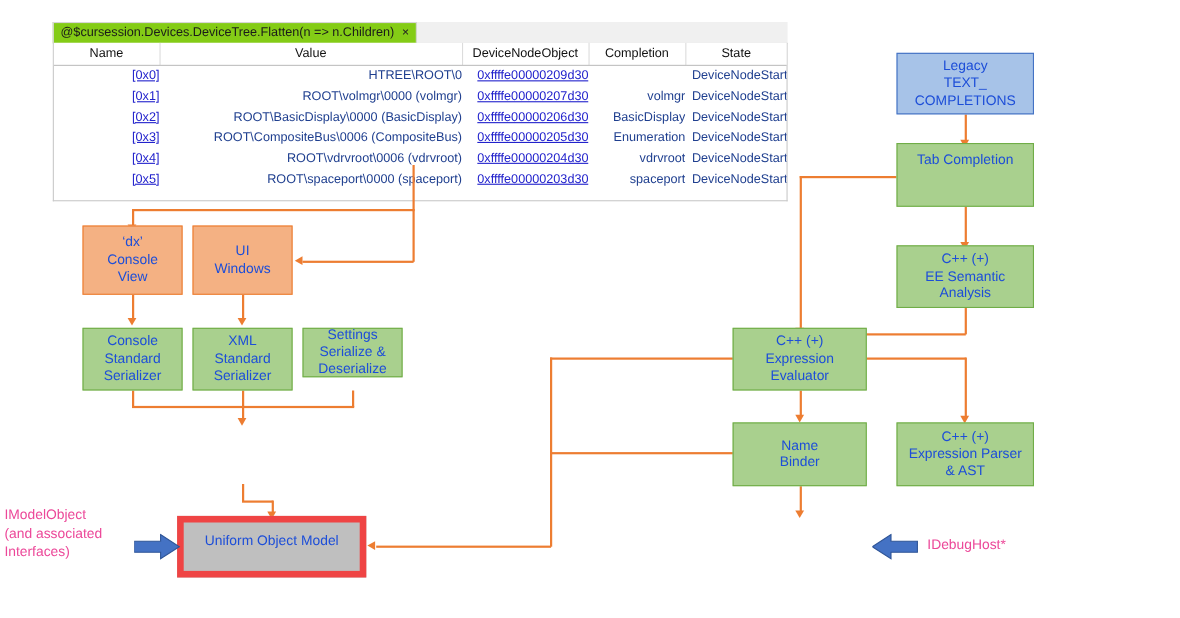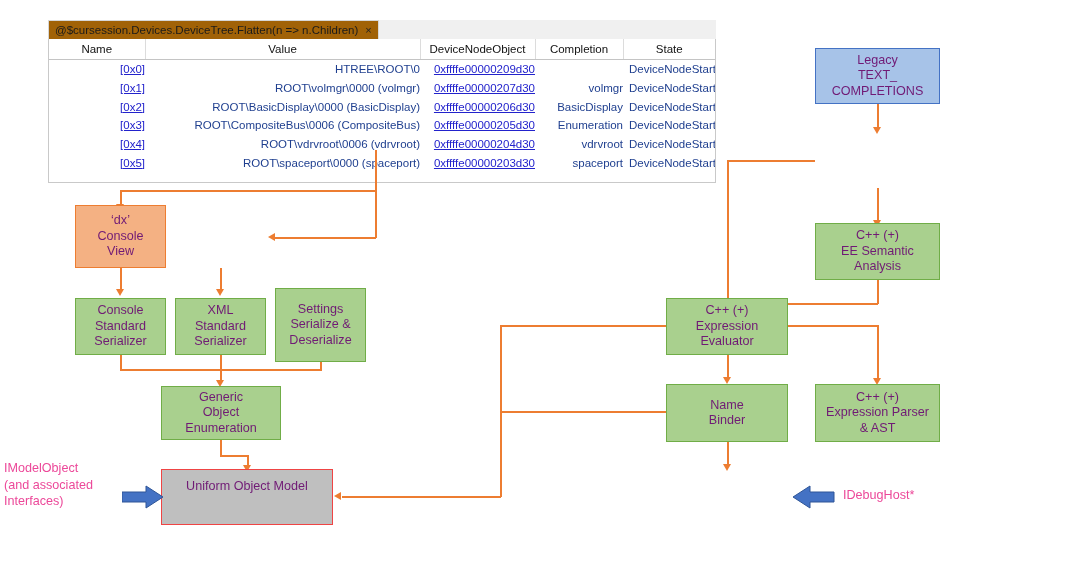--- a/index.html
+++ b/index.html
@@ -18,21 +18,21 @@
     position:absolute;left:48px;top:20px;width:668px;height:163px;
     background:#ffffff;
   }
   #tabstrip{
     position:absolute;left:0;top:0;width:668px;height:19px;
     background:#f0f0f0;
     border-bottom:1px solid #d2d2d2;
   }
   #tab-active{
     position:absolute;left:0;top:0;height:19px;
-    background:#a16207;
+    background:#84cc16;
     border:1px solid #d7d7d7;border-bottom:none;
     padding:0 6px 0 6px;
     display:flex;align-items:center;gap:7px;
     box-sizing:border-box;
     white-space:nowrap;
   }
   #tab-label{font-size:11.5px;color:#1a1a1a;line-height:19px;}
   #tab-close{font-size:11px;color:#222;line-height:19px;cursor:pointer;}
 
   #grid{
@@ -63,27 +63,27 @@
   td.c-val,td.c-svc,td.c-state{color:#1f3f8f;margin-left:32px;}
   td.c-svc{padding-left:10px;}
   td.c-state{padding-left:8px;}
 
   
   .box{
     position:absolute;box-sizing:border-box;
     display:flex;align-items:center;justify-content:center;
     text-align:center;
     font-size:12.6px;line-height:15.5px;
-    color:#701a75;
+    color:#1d4ed8;
     padding:2px 4px;
   }
   .box.green{background:#A9D08E;border:1px solid #70AD47;}
   .box.orange{background:#F4B183;border:1px solid #ED7D31;}
   .box.blue{background:#A7C3E8;border:1px solid #4472C4;}
-  .box.grey{background:#BFBFBF;border:1px solid #ef4444;}
+  .box.grey{background:#BFBFBF;border:6px solid #ef4444;}
 
   
   .ln{position:absolute;background:#ED7D31;}
   .lnh{height:1.6px;}
   .lnv{width:1.6px;}
   .arrow{position:absolute;width:0;height:0;}
   .arrow.down{border-left:4.5px solid transparent;border-right:4.5px solid transparent;border-top:7px solid #ED7D31;}
   .arrow.left{border-top:4.5px solid transparent;border-bottom:4.5px solid transparent;border-right:7px solid #ED7D31;}
 
   
@@ -228,40 +228,40 @@
 
   <div class="ln lnh" style="left:500px;top:325px;width:168px;"></div>
   <div class="ln lnh" style="left:500px;top:411px;width:168px;"></div>
   <div class="ln lnv" style="left:500px;top:325px;height:172px;"></div>
   <div class="ln lnh" style="left:342px;top:496px;width:159px;"></div>
   <div class="arrow left" style="left:334px;top:492px;"></div>
 
   <div class="box orange" style="left: 75px; top: 205px; width: 91px; height: 63px; white-space: pre-line;">‘dx’
 Console
 View</div>
+  <div class="box orange" style="left: 175px; top: 205px; width: 91px; height: 63px; white-space: pre-line;">UI
+Windows</div>
 
   <div class="box green" style="left: 75px; top: 298px; width: 91px; height: 57px; white-space: pre-line;">Console
 Standard
 Serializer</div>
   <div class="box green" style="left: 175px; top: 298px; width: 91px; height: 57px; white-space: pre-line;">XML
 Standard
 Serializer</div>
-  <div class="box green" style="left: 275px; top: 288px; width: 91px; height: 74px; white-space: pre-line;">Settings
+  <div class="box green" style="left: 275px; top: 298px; width: 91px; height: 45px; white-space: pre-line;">Settings
 Serialize &amp;
 Deserialize</div>
 
-  <div class="box green" style="left: 161px; top: 386px; width: 120px; height: 54px; white-space: pre-line;">Generic
-Object
-Enumeration</div>
 
   <div class="box grey" style="left: 161px; top: 469px; width: 172px; height: 56px; align-items: flex-start; padding-top: 9px; white-space: pre-line;">Uniform Object Model</div>
 
   <div class="box blue" style="left: 815px; top: 48px; width: 125px; height: 56px; white-space: pre-line;">Legacy
 TEXT_
 COMPLETIONS</div>
+  <div class="box green" style="left: 815px; top: 130px; width: 125px; height: 58px; align-items: flex-start; padding-top: 7px; white-space: pre-line;">Tab Completion</div>
   <div class="box green" style="left: 815px; top: 223px; width: 125px; height: 57px; white-space: pre-line;">C++ (+)
 EE Semantic
 Analysis</div>
 
   <div class="box green" style="left: 666px; top: 298px; width: 122px; height: 57px; white-space: pre-line;">C++ (+)
 Expression
 Evaluator</div>
   <div class="box green" style="left: 815px; top: 384px; width: 125px; height: 58px; white-space: pre-line;">C++ (+)
 Expression Parser
 &amp; AST</div>

